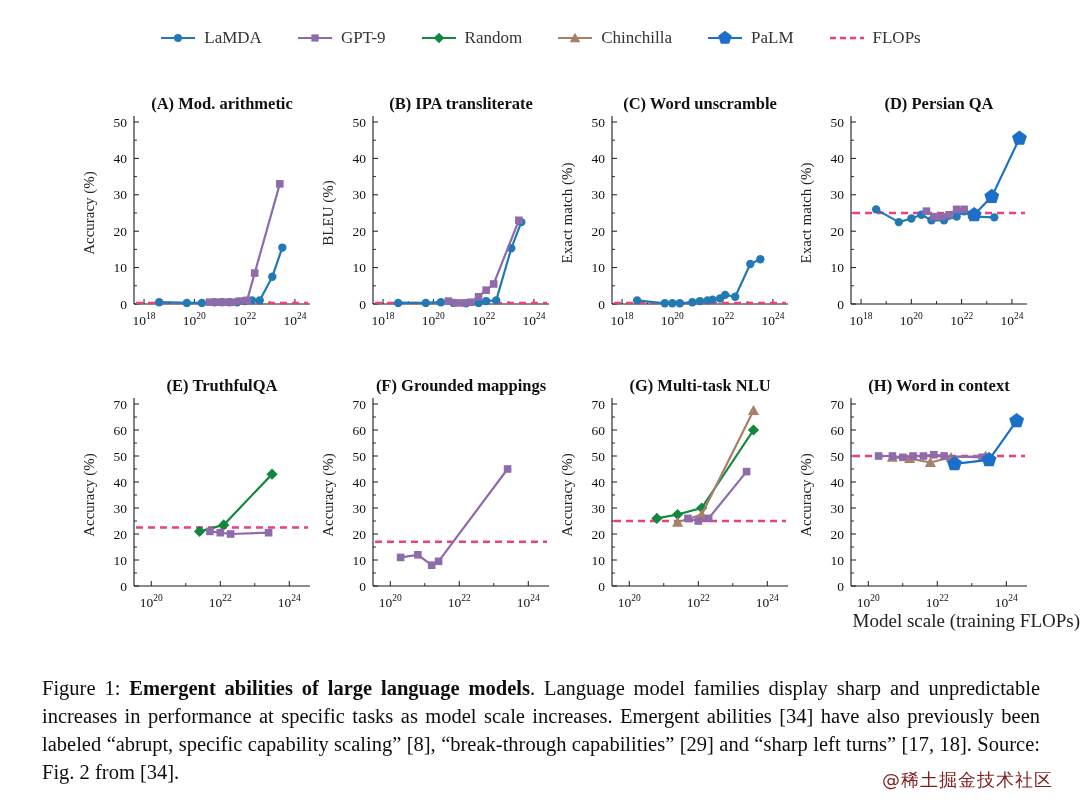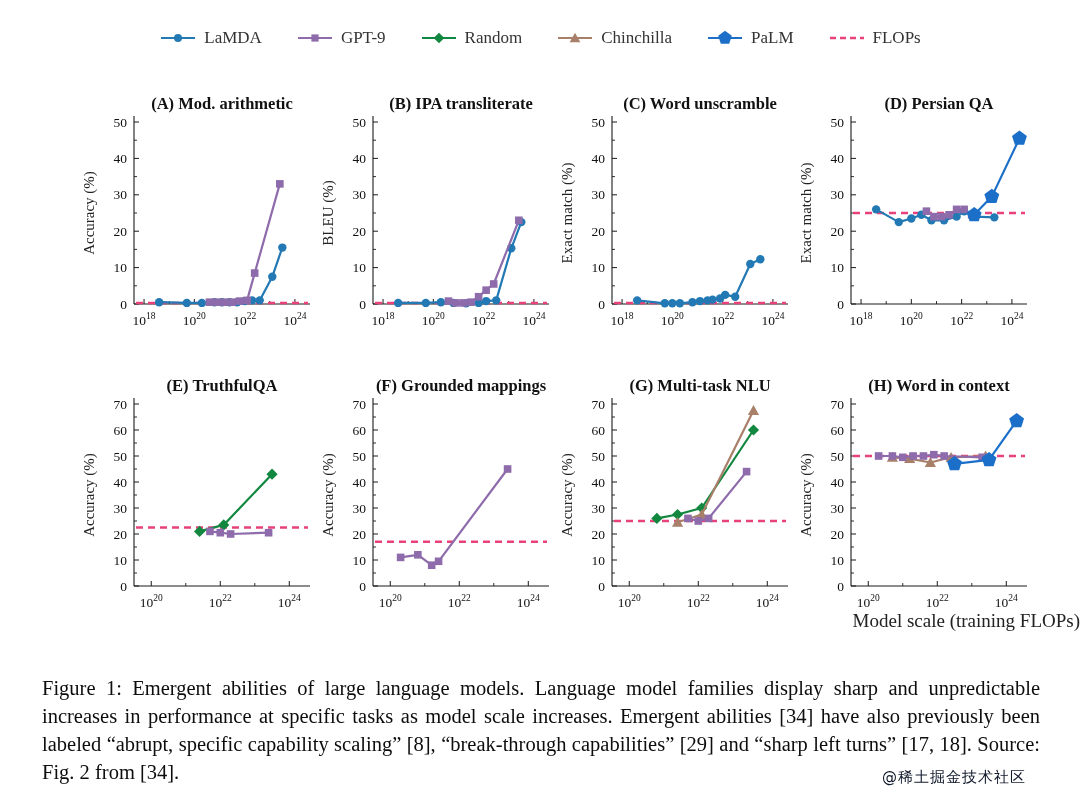--- a/index.html
+++ b/index.html
@@ -10,23 +10,23 @@
   .legend-item{display:flex;align-items:center;gap:7px;font-size:17px;color:#333;}
   .legend-marker svg{display:block;}
   .charts{position:absolute;top:70px;left:80px;display:grid;
        grid-template-columns:repeat(4,237px);grid-column-gap:2px;grid-row-gap:30px;margin-top:24px;}
   .chart-cell svg{display:block;}
   svg text{font-family:"Liberation Serif","DejaVu Serif",serif;}
   .xlabel{position:absolute;top:610px;left:0;width:1080px;text-align:right;
        font-size:19px;color:#222;}
   .caption{position:absolute;top:653px;left:42px;width:998px;font-size:20.5px;
        line-height:1.38;color:#0d0d0d;text-align:justify;}
-  .cap-bold{font-weight:400;}
+  .cap-bold{font-weight:700;}
   .cap-italic{}
-  .watermark{position:absolute;top:768px;left:882px;font-size:15px;color:#0f172a;
+  .watermark{position:absolute;top:768px;left:882px;font-size:18px;color:#7f1d1d;
        font-family:"DejaVu Sans",sans-serif;letter-spacing:1px;}
 </style>
 </head>
 <body>
 
 <div class="legend-bar">
   <div class="legend-item">
     <span class="legend-marker">
         <svg width="38" height="16" viewBox="0 0 38 16">
           <line x1="2" y1="8" x2="36" y2="8" stroke="#2379b4" stroke-width="2.2"></line>

